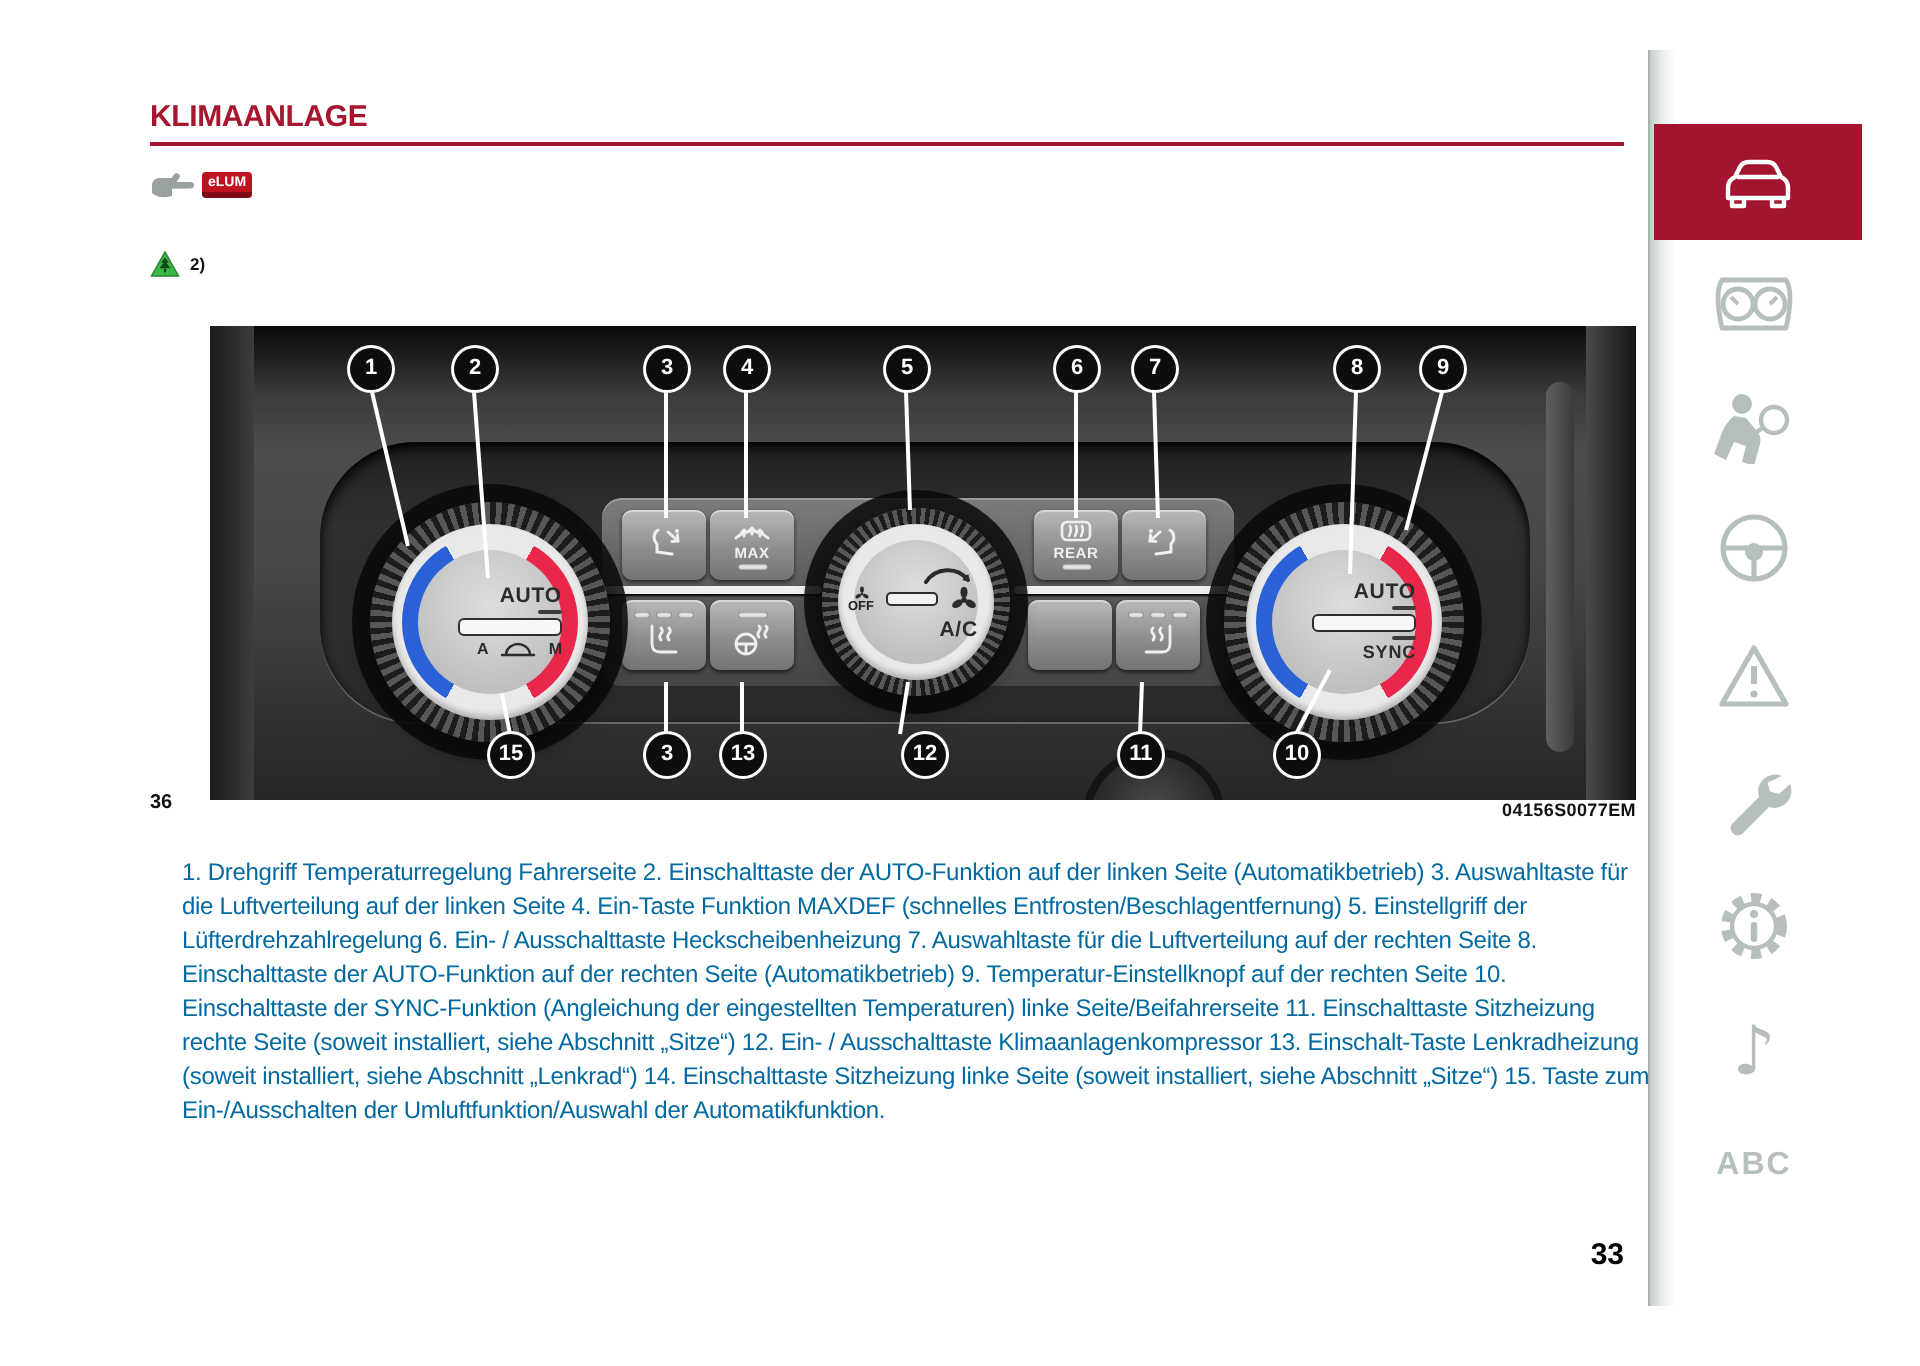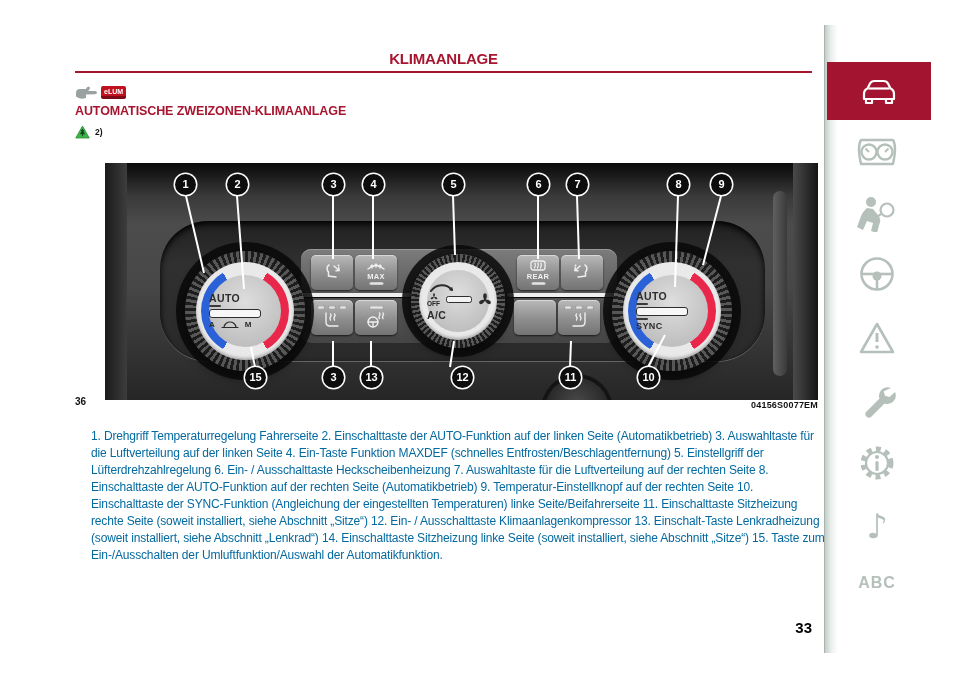--- a/index.html
+++ b/index.html
@@ -2,21 +2,21 @@
 <html><head>
 <meta charset="utf-8">
 <style>
   html,body{margin:0;padding:0;background:#fff;}
   .page{position:relative;width:960px;height:683px;background:#fff;overflow:hidden;
         font-family:"Liberation Sans",sans-serif;color:#1a1a1a;}
   .abs{position:absolute;}
 
   
   .doc-title{left:75px;top:50px;width:737px;font-size:15px;font-weight:800;color:#a8152f;
-             letter-spacing:-0.2px;border-bottom:2.5px solid #a8152f;padding-bottom:4px;text-align:center;}
+             letter-spacing:-0.2px;border-bottom:2.5px solid #a8152f;padding-bottom:4px;}
   .h2{left:75px;top:104px;font-size:12.5px;font-weight:800;color:#a8152f;letter-spacing:-0.1px;}
   .h3{left:75px;top:142px;font-size:12.5px;font-weight:800;color:#a8152f;letter-spacing:-0.1px;}
 
   .elum-row{left:75px;top:83px;display:flex;align-items:center;gap:4px;height:18px;}
   .elum-badge{background:#c0111f;color:#fff;font-size:7px;font-weight:800;padding:2px 3px 1px;
               border-radius:2px;border-bottom:3px solid #7d0a14;line-height:1;}
   .fnote-row{left:75px;top:124px;display:flex;align-items:center;gap:5px;height:16px;}
   .fnote-num{font-size:8.5px;font-weight:800;color:#111;}
 
   
@@ -40,21 +40,21 @@
   .ind3{display:flex;gap:3px;}
   .ind3 span{width:8px;height:3px;background:#e3e3e3;border-radius:1.5px;box-shadow:inset 0 0 1px #111;}
 
   
   .knurl{border-radius:50%;background:repeating-conic-gradient(#1c1c1c 0deg 3deg,#575757 3deg 6deg);
          box-shadow:0 0 0 9px rgba(8,8,8,.85),0 5px 12px rgba(0,0,0,.8);}
   .ring{border-radius:50%;background:#e9e9e9;box-shadow:inset 0 -2px 3px rgba(0,0,0,.25);}
   .arcs{border-radius:50%;background:conic-gradient(#e9e9e9 0 30deg,#e8274b 30deg 150deg,#e9e9e9 150deg 210deg,
         #2b61d6 210deg 330deg,#e9e9e9 330deg 360deg);}
   .face{border-radius:50%;background:radial-gradient(circle at 50% 38%,#dedede,#bdbdbd 80%);
-        display:flex;flex-direction:column;align-items:flex-start;justify-content:center;color:#2b2b2b;}
+        display:flex;flex-direction:column;align-items:flex-end;justify-content:center;color:#2b2b2b;}
   .face .kword{font-size:10.5px;font-weight:800;letter-spacing:.4px;line-height:1;}
   .face .kword-sm{font-size:9px;font-weight:800;letter-spacing:.4px;line-height:1;}
   .tick{width:12px;height:2px;background:#3a3a3a;border-radius:1px;margin:2px 0;}
   .slot{width:50px;height:7px;background:#f7f7f7;border:1px solid #2e2e2e;border-radius:3px;}
   .slot-sm{width:24px;height:5px;background:#f2f2f2;border:1px solid #2e2e2e;border-radius:2.5px;}
   .amrow{display:flex;align-items:center;gap:5px;margin-top:2px;}
   .amrow .am{font-size:8px;font-weight:800;color:#2b2b2b;}
   .acrow{display:flex;align-items:center;gap:6px;margin:1px 0;}
   .offcol{display:flex;flex-direction:column;align-items:center;line-height:1;}
   .offcol .off{font-size:6.5px;font-weight:800;color:#222;}
@@ -89,21 +89,20 @@
 
   <div class="abs doc-title">KLIMAANLAGE</div>
 
   <div class="abs elum-row">
     <svg width="22" height="14" viewBox="0 0 22 14">
       <path d="M1 8 q0-4 4-4 l6 0 q1-3 3-2.2 q1.6 .7 .6 2.2 l-1.3 2 6.7 0 q2 0 2 1.6 q0 1.6-2 1.6 l-9 .2 0 3.6 q-6.5 1.8-10-1.5 z" fill="#9aa1a1"></path>
     </svg>
     <span class="elum-badge">eLUM</span>
   </div>
 
-  <div class="abs h2">AUTOMATISCHE ZWEIZONEN-KLIMAANLAGE</div>
 
   <div class="abs fnote-row">
     <svg width="15" height="14" viewBox="0 0 20 18">
       <path d="M10 1 L19 17 H1 Z" fill="#3cb848" stroke="#27862f" stroke-width="1"></path>
       <path d="M10 4.5 l2.6 3.6 h-1.7 l2.8 3.8 h-7.4 l2.8-3.8 h-1.7 z" fill="#14461c"></path>
       <rect x="9.3" y="12" width="1.4" height="2.6" fill="#14461c"></rect>
     </svg>
     <span class="fnote-num">2)</span>
   </div>
 

